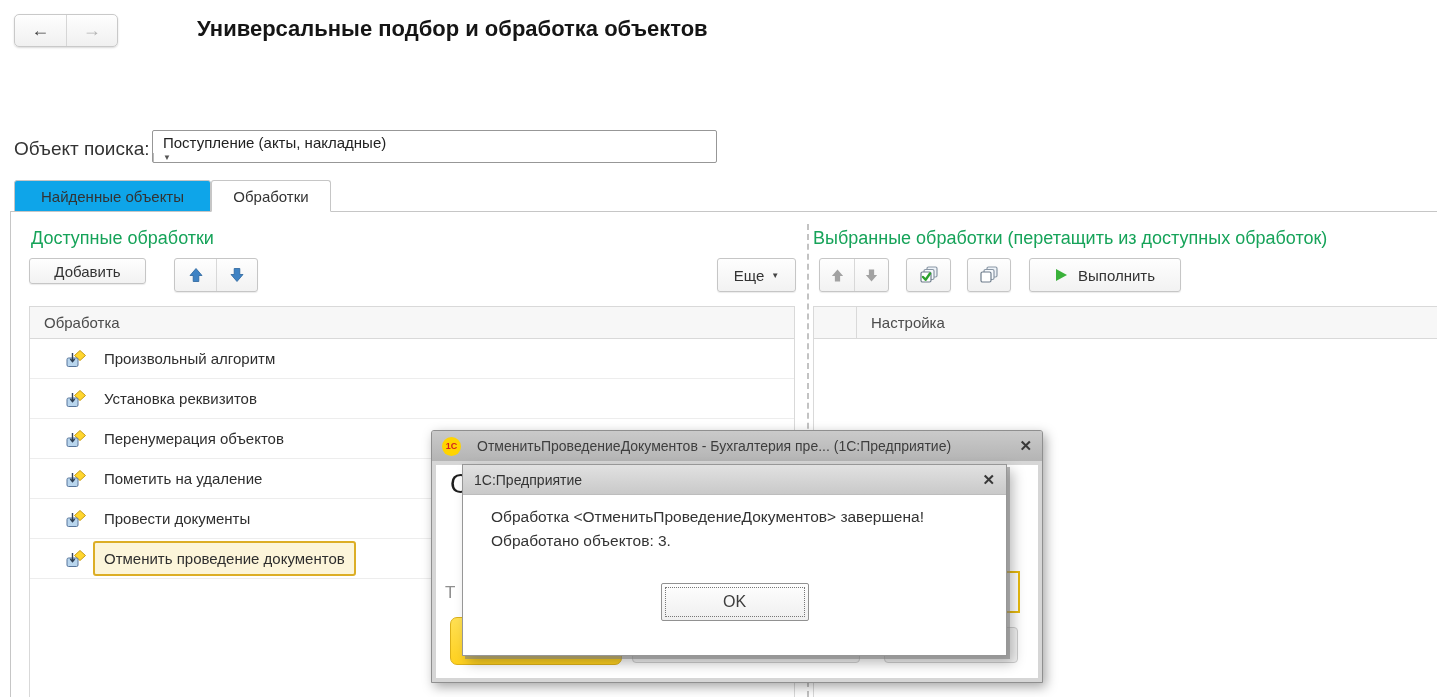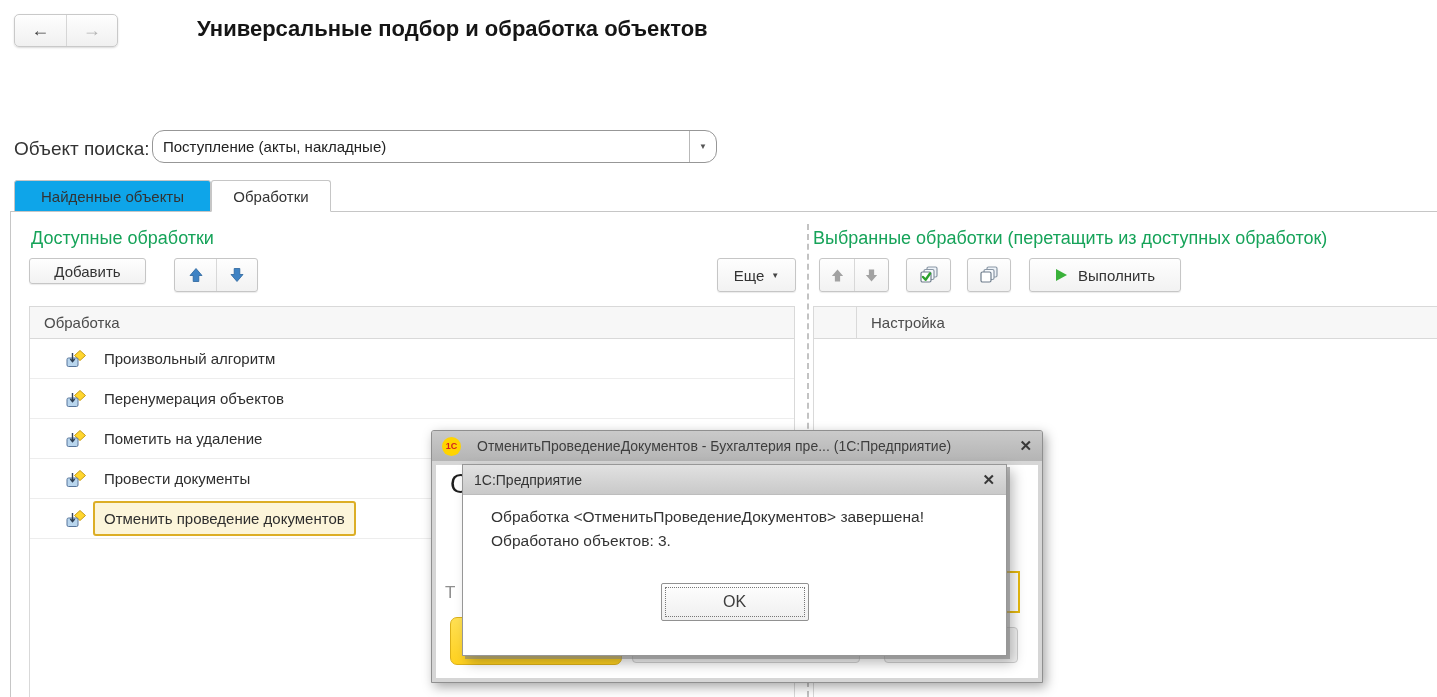--- a/index.html
+++ b/index.html
@@ -11,21 +11,21 @@
     border:1px solid #c9c9c9; border-radius:5px; display:flex;
     background:linear-gradient(#fefefe,#f0f0f0); box-shadow:0 1px 2px rgba(0,0,0,.15); z-index:2; }
   .navbtn { flex:1; display:flex; align-items:center; justify-content:center; font-size:18px; font-weight:bold; cursor:pointer; }
   .navbtn.back { color:#3c3c3c; border-right:1px solid #d6d6d6; }
   .navbtn.fwd  { color:#b4b4b4; }
   .page-title { position:absolute; left:197px; top:16px; font-size:22px; font-weight:600; color:#151515; white-space:nowrap; }
 
   
   .search-label { position:absolute; left:14px; top:138px; font-size:19px; color:#333; }
   .combo { position:absolute; left:152px; top:130px; width:565px; height:33px;
-    border:1px solid #979797; border-radius:12px; background:#fff; display:flex; }
+    border:1px solid #979797; border-radius:2px; background:#fff; display:flex;flex-direction:column; }
   .combo input { flex:1; border:0; outline:none; font-size:15px; padding:0 10px;
     font-family:"Liberation Sans", sans-serif; color:#222; background:transparent; }
   .combo .caret { width:27px; border-left:1px solid #b9b9b9; display:flex; align-items:center;
     justify-content:center; font-size:8px; color:#555; cursor:pointer; }
 
   
   .tab { position:absolute; top:180px; height:32px; border:1px solid #c6c6c6; border-radius:3px 3px 0 0;
     display:flex; align-items:center; justify-content:center; font-size:15px; color:#333; cursor:pointer; }
   .tab.inactive { left:14px; width:197px; background:#0ea5e9; }
   .tab.active { left:211px; width:120px; background:#fff; border-bottom:1px solid #fff; z-index:2; }
@@ -206,20 +206,28 @@
           <path d="M6.5 3 V10.5 M4.3 9 L6.5 11.6 L8.7 9" fill="none" stroke="#2e3f55" stroke-width="1.4"></path>
         </svg>
         <span class="row-label">Произвольный алгоритм</span>
       </div>
       <div class="lrow">
         <svg class="proc-icon" viewBox="0 0 20 17">
           <polygon points="14,0.5 19.5,5.5 14,10.5 8.5,5.5" fill="#ffd62e" stroke="#c79b16" stroke-width="1"></polygon>
           <rect x="1" y="8" width="11" height="8.5" rx="1.5" fill="#b9d6ee" stroke="#57759b" stroke-width="1"></rect>
           <path d="M6.5 3 V10.5 M4.3 9 L6.5 11.6 L8.7 9" fill="none" stroke="#2e3f55" stroke-width="1.4"></path>
         </svg>
+        <span class="row-label">Установка реквизитов</span>
+      </div>
+      <div class="lrow">
+        <svg class="proc-icon" viewBox="0 0 20 17">
+          <polygon points="14,0.5 19.5,5.5 14,10.5 8.5,5.5" fill="#ffd62e" stroke="#c79b16" stroke-width="1"></polygon>
+          <rect x="1" y="8" width="11" height="8.5" rx="1.5" fill="#b9d6ee" stroke="#57759b" stroke-width="1"></rect>
+          <path d="M6.5 3 V10.5 M4.3 9 L6.5 11.6 L8.7 9" fill="none" stroke="#2e3f55" stroke-width="1.4"></path>
+        </svg>
         <span class="row-label">Перенумерация объектов</span>
       </div>
       <div class="lrow">
         <svg class="proc-icon" viewBox="0 0 20 17">
           <polygon points="14,0.5 19.5,5.5 14,10.5 8.5,5.5" fill="#ffd62e" stroke="#c79b16" stroke-width="1"></polygon>
           <rect x="1" y="8" width="11" height="8.5" rx="1.5" fill="#b9d6ee" stroke="#57759b" stroke-width="1"></rect>
           <path d="M6.5 3 V10.5 M4.3 9 L6.5 11.6 L8.7 9" fill="none" stroke="#2e3f55" stroke-width="1.4"></path>
         </svg>
         <span class="row-label">Пометить на удаление</span>
       </div>

